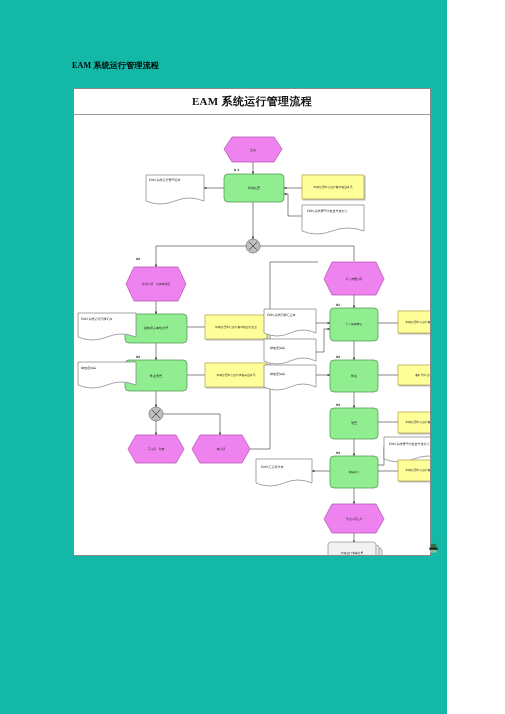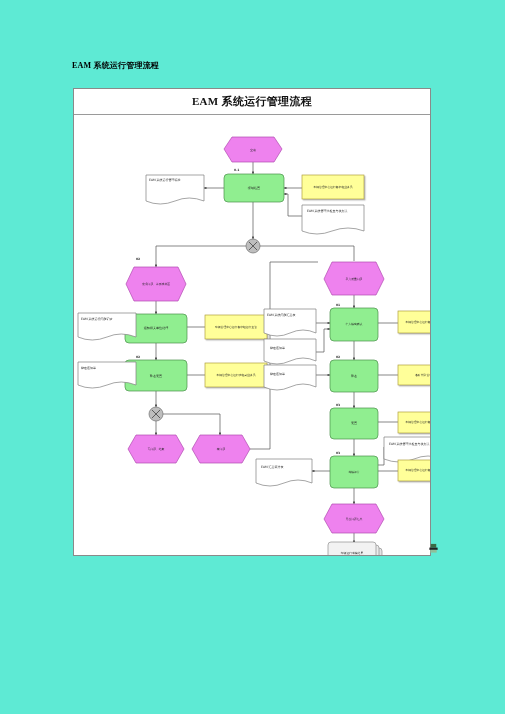--- a/index.html
+++ b/index.html
@@ -10,23 +10,23 @@
   body {
     width: 505px;
     height: 714px;
     position: relative;
     font-family: "Liberation Serif", serif;
     overflow: hidden;
   }
   .page {
     position: absolute;
     left: 0; top: 0;
-    width: 505px;
+    width: 447px;
     height: 714px;
-    background: #5eead4;
+    background: #14b8a6;
   }
   
   .doc-heading {
     position: absolute;
     left: 72px;
     top: 60px;
     font-size: 8px;
     font-weight: bold;
     color: #000;
     letter-spacing: 0.2px;

